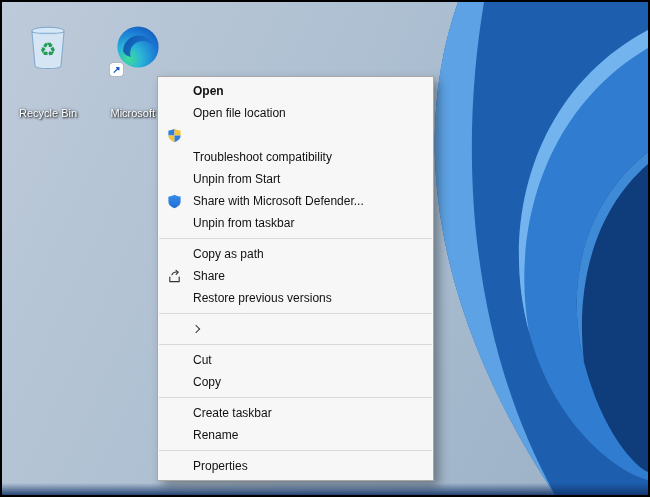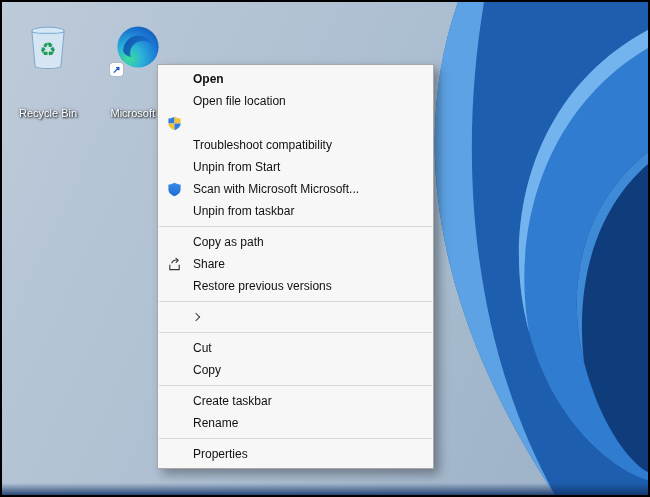--- a/index.html
+++ b/index.html
@@ -41,21 +41,21 @@
   .shortcut-badge {
     position:absolute; left:2px; bottom:4px;
     width:13px; height:13px; background:#fff; border-radius:2.5px;
     box-shadow:0 0 1px rgba(0,0,0,0.6);
     display:flex; align-items:center; justify-content:center;
     font-size:10px; font-weight:bold; color:#1b5cbe; line-height:1;
   }
 
   
   .context-menu {
-    position:absolute; left:155px; top:62px; width:277px;
+    position:absolute; left:155px; top:74px; width:277px;
     background:#f7f7f7; border:1px solid #a8a8a8;
     box-shadow:5px 5px 10px rgba(0,0,0,0.35);
     padding:3px 0; z-index:10;
   }
   .menu-item {
     display:flex; align-items:center; height:22px;
     padding:0 10px 0 9px; font-size:12px; color:#111; cursor:default;
   }
   .menu-item.bold .mi-label { font-weight:bold; }
   .mi-icon { width:26px; min-width:26px; display:flex; align-items:center; }
@@ -150,21 +150,21 @@
           <svg width="15" height="15" viewBox="0 0 16 16">
             <defs>
               <linearGradient id="defg" x1="0" y1="0" x2="0" y2="1">
                 <stop offset="0" stop-color="#3b8de8"></stop>
                 <stop offset="1" stop-color="#1a6cd3"></stop>
               </linearGradient>
             </defs>
             <path d="M8 .8 C10 2 13 2.7 14.5 2.7 L14.5 8 C14.5 11.8 11 14.1 8 15.2 C5 14.1 1.5 11.8 1.5 8 L1.5 2.7 C3 2.7 6 2 8 .8 Z" fill="url(#defg)"></path>
           </svg>
         </span>
-        <span class="mi-label">Scan with Microsoft Microsoft...</span>
+        <span class="mi-label">Share with Microsoft Defender...</span>
       </div>
       <div class="menu-item">
         <span class="mi-icon"></span>
         <span class="mi-label">Unpin from taskbar</span>
       </div>
       <div class="menu-sep"></div>
       <div class="menu-item">
         <span class="mi-icon"></span>
         <span class="mi-label">Copy as path</span>
       </div>

